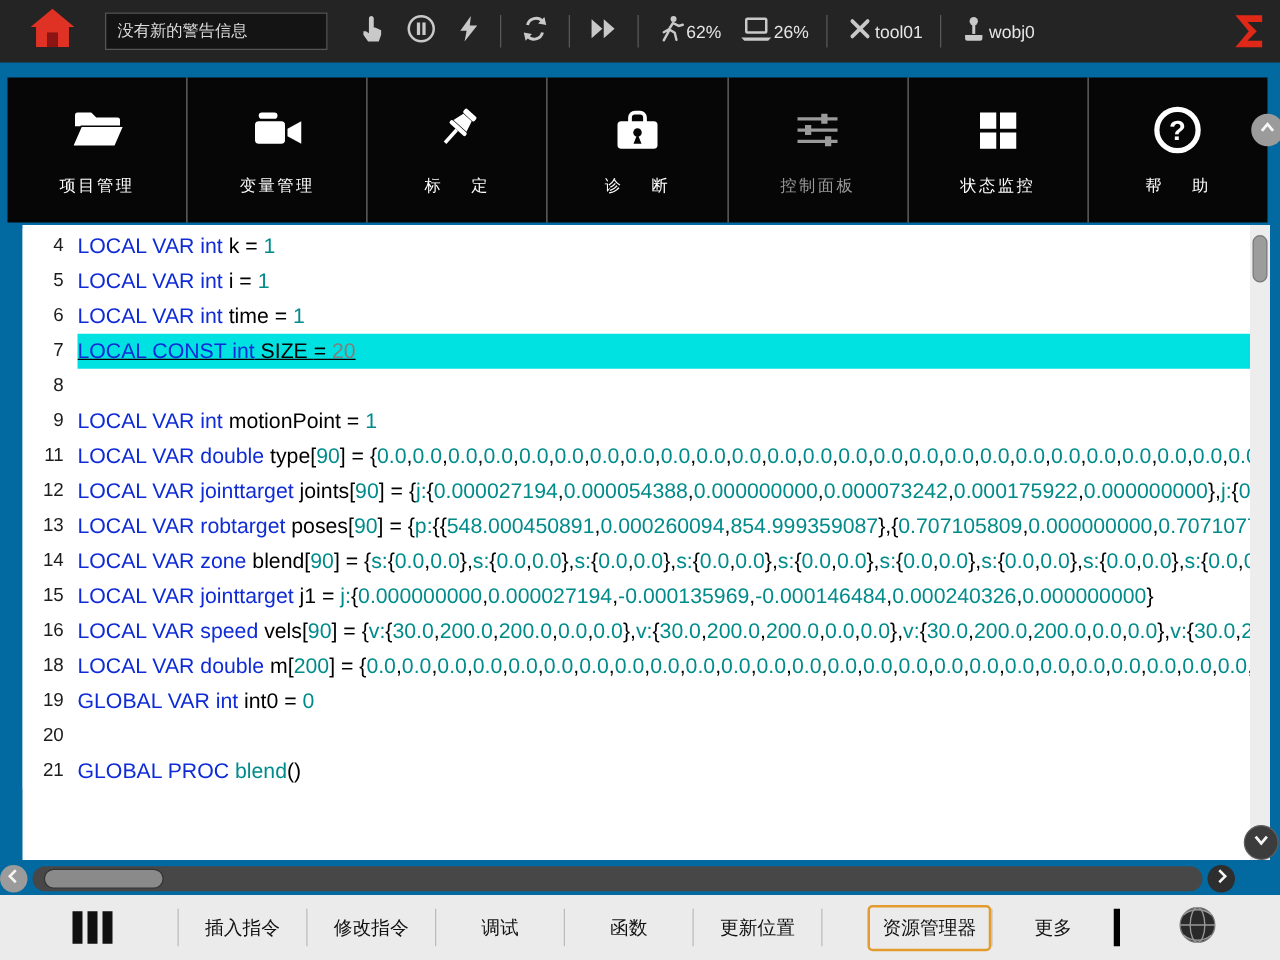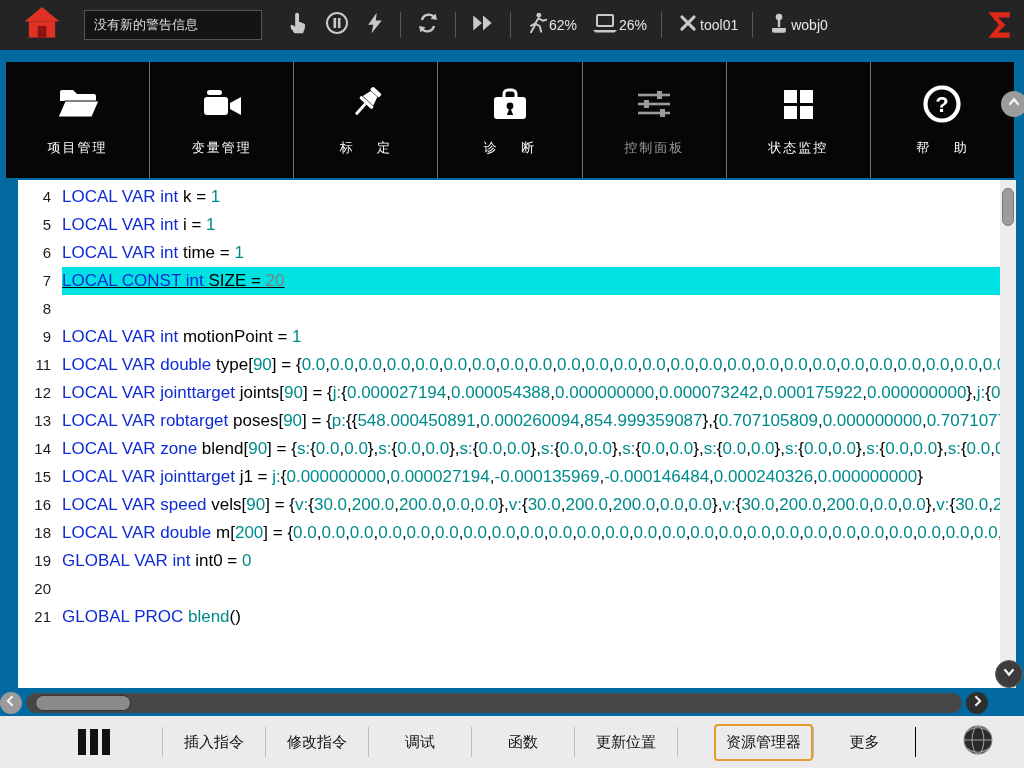--- a/index.html
+++ b/index.html
@@ -50,27 +50,27 @@
   .circle-btn{position:absolute;border-radius:50%;display:flex;align-items:center;justify-content:center;cursor:pointer;}
   .btn-up{left:1001px;top:91px;width:26px;height:26px;background:#9b9b9b;z-index:5;}
   .btn-down{left:995px;top:660px;width:28px;height:28px;background:#3c3c3c;border:1px solid #606060;z-index:5;}
   .btn-hleft{left:0px;top:692px;width:22px;height:22px;background:#9b9b9b;}
   .btn-hright{left:966px;top:692px;width:22px;height:22px;background:#2e2e2e;}
   .hscroll{position:absolute;left:26px;top:693px;width:936px;height:20px;background:#474747;border-radius:10px;}
   .hthumb{position:absolute;left:9px;top:2px;width:96px;height:16px;background:#8a8a8a;border:1px solid #333;border-radius:8px;cursor:pointer;}
 
   
   .bottombar{position:absolute;left:0;top:716px;width:1024px;height:52px;background:#ebebeb;
-    display:flex;align-items:center;padding-left:20px;}
+    display:flex;align-items:center;}
   .kb-icon{margin-left:58px;display:flex;gap:4px;cursor:pointer;}
   .kb-icon i{display:block;width:8px;height:26px;background:#111;}
   .bmenu{display:flex;margin-left:52px;height:30px;}
   .bitem{min-width:103px;display:flex;align-items:center;justify-content:center;
     border-left:1px solid #bcbcbc;color:#111;font-size:15px;cursor:pointer;white-space:nowrap;}
-  .bitem:last-child{border-right:1px solid #000000;}
+  .bitem:last-child{border-right:5px solid #000000;}
   .bitem .boxed{border:2px solid var(--accent-orange);border-radius:4px;padding:7px 10px;margin-left:36px;}
   .globe{margin-left:46px;display:flex;align-items:center;cursor:pointer;}
 </style>
 </head>
 <body>
 
 <div class="screen">
 
   <div class="topbar">
     <div class="home-btn">

